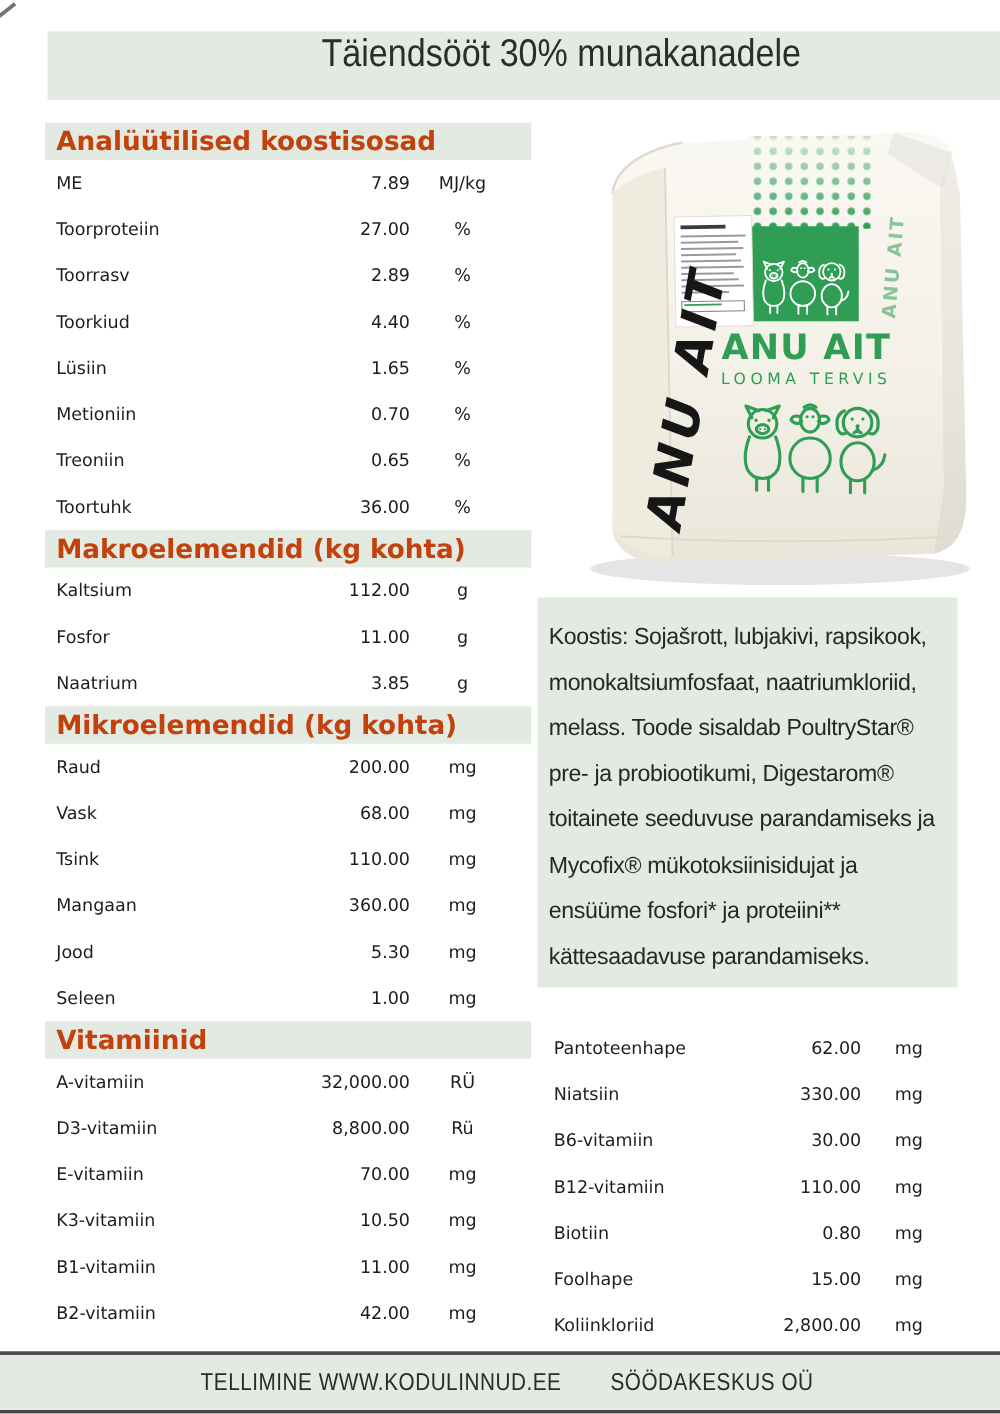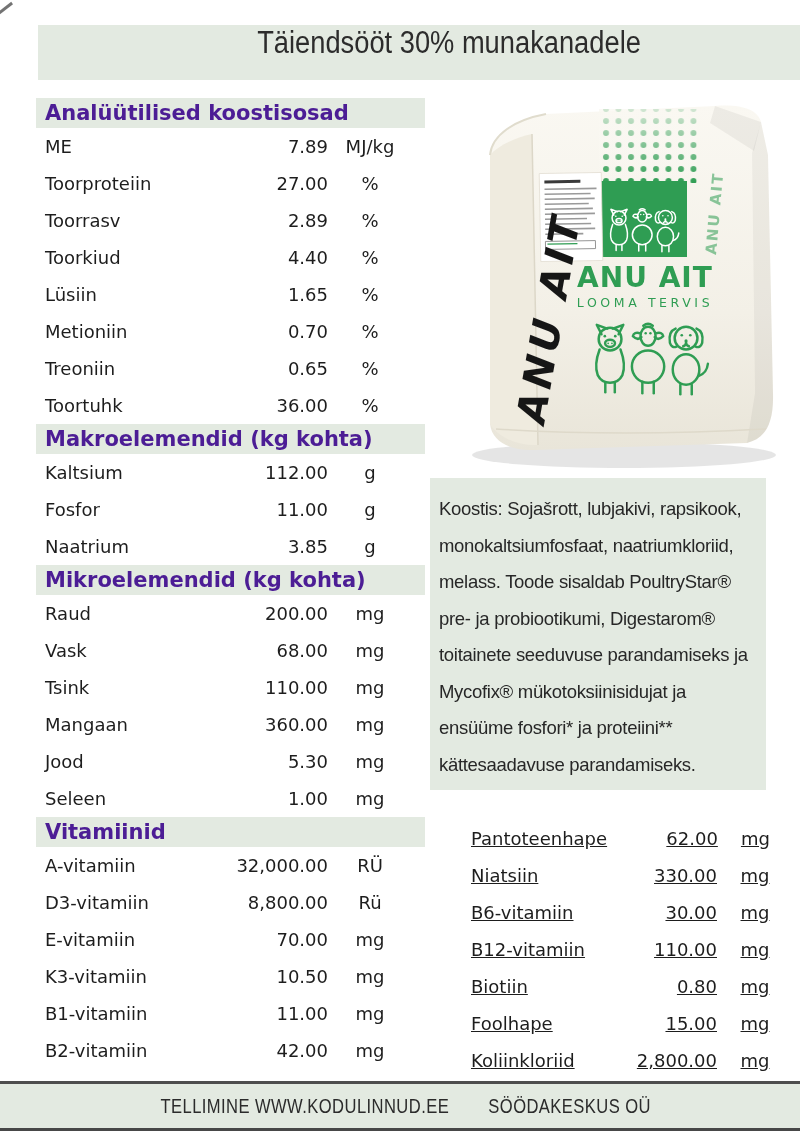--- a/index.html
+++ b/index.html
@@ -7,24 +7,24 @@
   .page{position:relative;width:800px;height:1131px;background:#fff;overflow:hidden;
         font-family:"DejaVu Sans",sans-serif;color:var(--ink);}
   .corner-mark{position:absolute;left:-4px;top:7px;width:18px;height:3px;background:#5a5a5a;
         transform:rotate(-38deg);opacity:.85;}
   .title-bar{position:absolute;left:38px;top:25px;width:727px;height:55px;background:var(--band);
         display:flex;align-items:flex-start;justify-content:center;padding-left:48px;}
   .title-text{font-family:"Liberation Sans",sans-serif;font-size:31px;color:#2c2c2c;
         transform:scaleX(.88);white-space:nowrap;}
   
   .left-table{position:absolute;left:36px;top:98px;width:389px;}
-  .right-table{position:absolute;left:462px;top:820px;width:333px;text-decoration:underline;}
+  .right-table{position:absolute;left:434px;top:820px;width:333px;}
   .sec-header{height:30px;background:var(--band);display:flex;align-items:center;
-        padding-left:9px;box-sizing:border-box;font-weight:bold;font-size:21px;color:#4c1d95;}
-  .nrow{height:37px;display:flex;align-items:center;font-size:18px;color:var(--ink);}
+        padding-left:9px;box-sizing:border-box;font-weight:bold;font-size:21px;color:#c2410c;}
+  .nrow{height:37px;display:flex;align-items:center;font-size:14px;color:var(--ink);}
   .nrow .lbl{flex:1;padding-left:9px;white-space:nowrap;}
   .nrow .val{width:118px;text-align:right;white-space:nowrap;}
   .nrow .unit{width:84px;text-align:center;padding-right:13px;white-space:nowrap;}
   .right-table .nrow .val{width:112px;}
   .right-table .nrow .unit{width:76px;padding-right:2px;}
   
   .koostis{position:absolute;left:430px;top:478px;width:336px;height:312px;background:var(--band);
         box-sizing:border-box;padding:13px 16px 0 9px;overflow:hidden;}
   .kline{font-family:"Liberation Sans",sans-serif;font-size:18.5px;line-height:36.5px;
         letter-spacing:-.3px;white-space:nowrap;color:#272727;}

